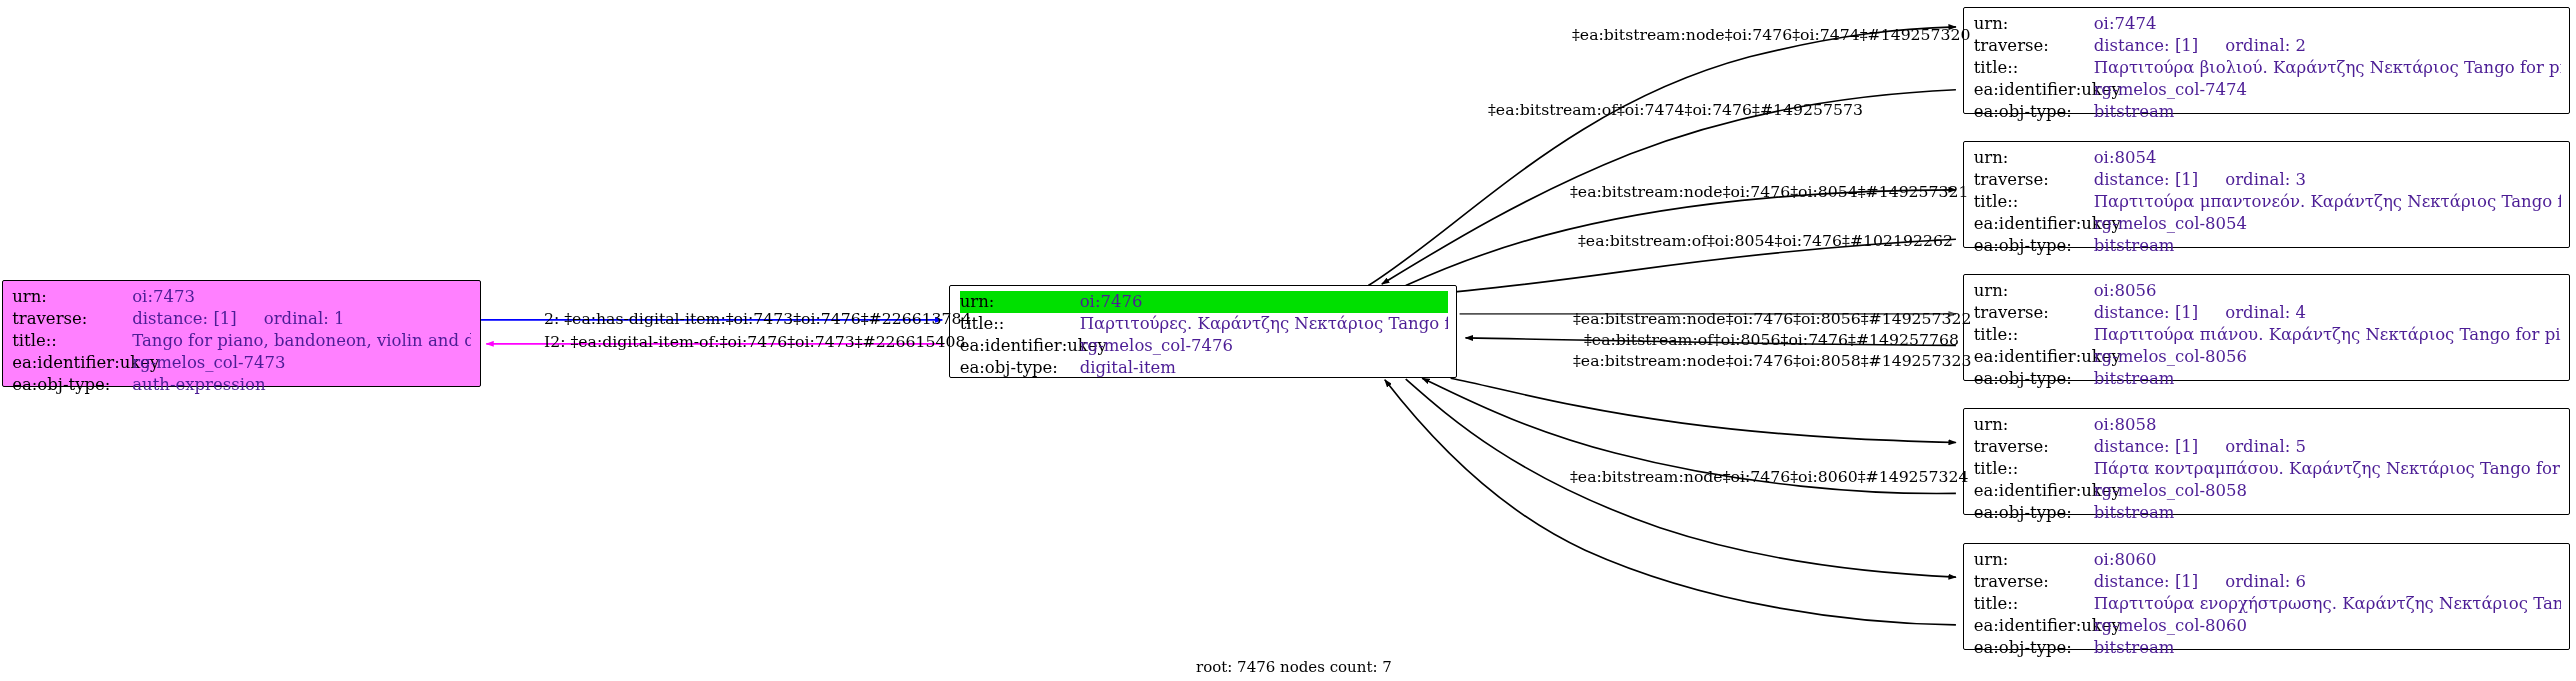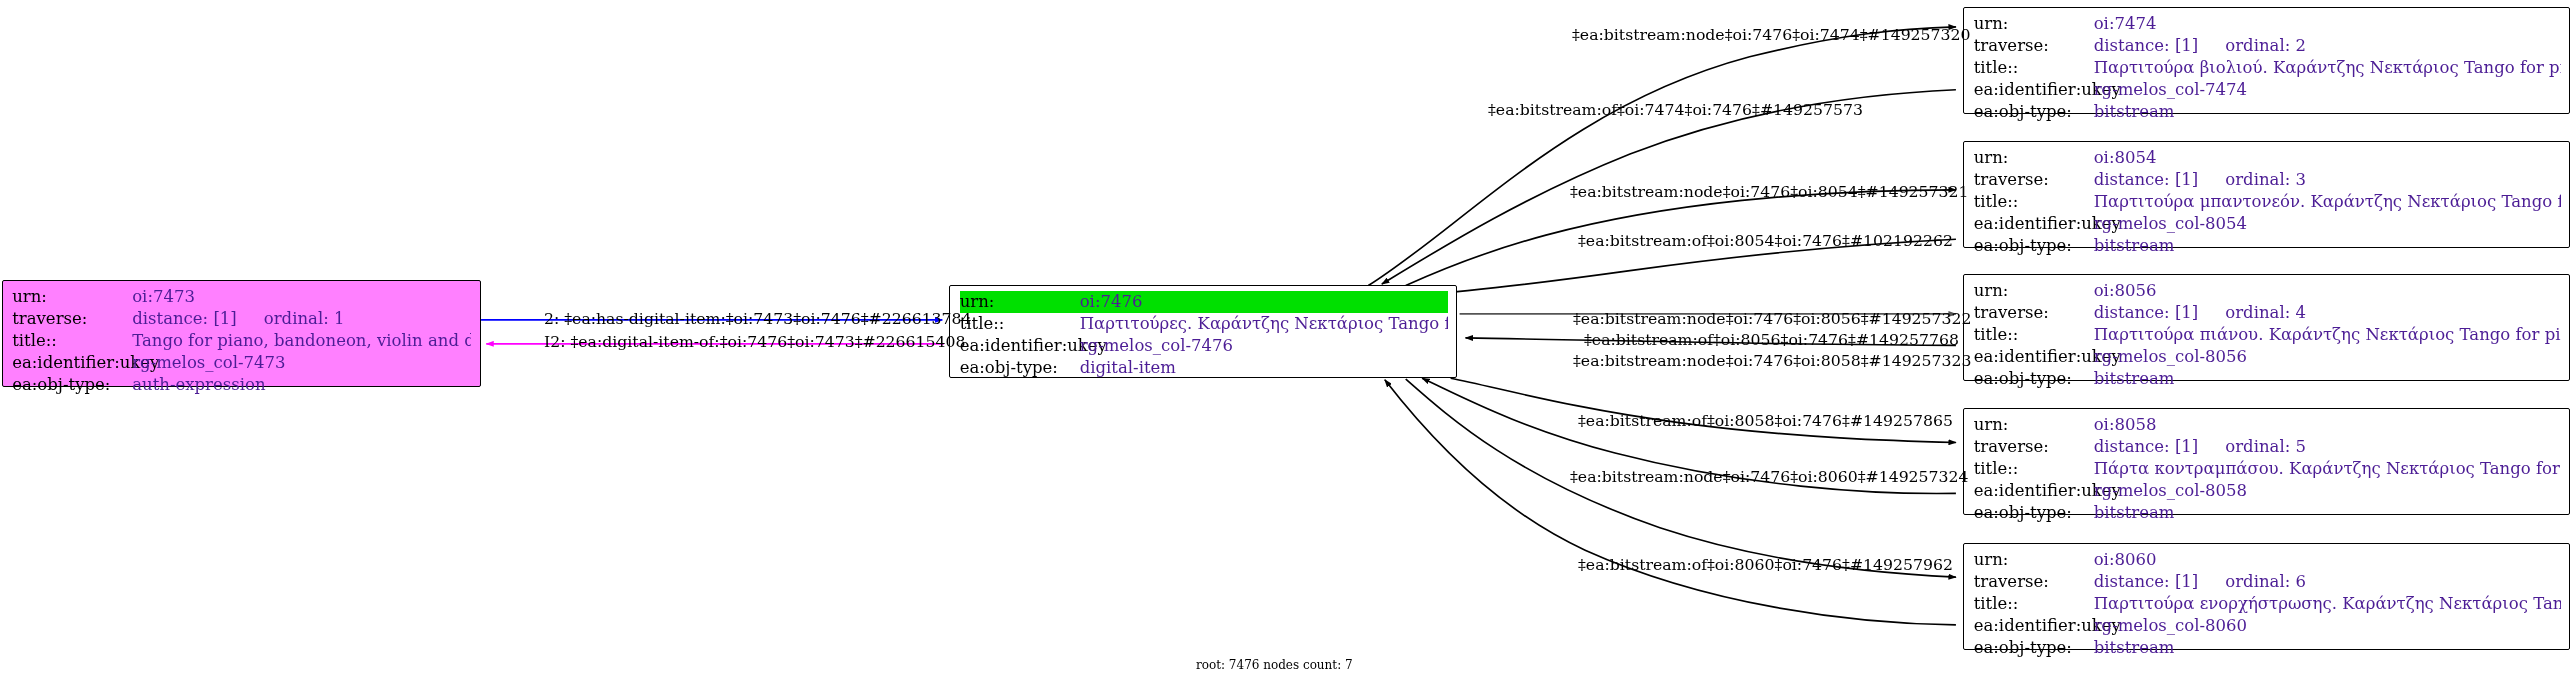--- a/index.html
+++ b/index.html
@@ -73,21 +73,21 @@
   .edge-label {
     position: absolute;
     font-size: 15.7px;
     color: #000000;
     white-space: nowrap;
     z-index: 6;
     background: transparent;
   }
   .footer {
     position: absolute;
-    font-size: 12px;
+    font-size: 15px;
     color: #000000;
     white-space: nowrap;
     z-index: 6;
   }
   
   #node-7473 { left: 1.5px;    top: 280px; width: 479px;  height: 107px; }
   #node-7476 { left: 949px; top: 285px; width: 508px;  height: 93px; }
   #node-7474 { left: 1963px; top: 6.7px;   width: 607px;  height: 107px; }
   #node-8054 { left: 1963px; top: 141px; width: 607px;  height: 107px; }
   #node-8056 { left: 1963px; top: 274px; width: 607px;  height: 107px; }
@@ -303,22 +303,20 @@
   <div class="edge-label" style="left:1572px; top:25px;">‡ea:bitstream:node‡oi:7476‡oi:7474‡#149257320</div>
   <div class="edge-label" style="left:1488px; top:100px;">‡ea:bitstream:of‡oi:7474‡oi:7476‡#149257573</div>
 
   <div class="edge-label" style="left:1570px; top:182px;">‡ea:bitstream:node‡oi:7476‡oi:8054‡#149257321</div>
   <div class="edge-label" style="left:1578px; top:231px;">‡ea:bitstream:of‡oi:8054‡oi:7476‡#102192262</div>
 
   <div class="edge-label" style="left:1573px; top:309px;">‡ea:bitstream:node‡oi:7476‡oi:8056‡#149257322</div>
   <div class="edge-label" style="left:1584px; top:330px;text-align:center;">‡ea:bitstream:of‡oi:8056‡oi:7476‡#149257768</div>
   <div class="edge-label" style="left:1573px; top:351px;">‡ea:bitstream:node‡oi:7476‡oi:8058‡#149257323</div>
 
-  <div class="edge-label" style="left:1578px; top:411px;">‡ea:bitstream:of‡oi:8058‡oi:7476‡#149257865</div>
 
   <div class="edge-label" style="left:1570px; top:467px;">‡ea:bitstream:node‡oi:7476‡oi:8060‡#149257324</div>
 
-  <div class="edge-label" style="left:1578px; top:555px;">‡ea:bitstream:of‡oi:8060‡oi:7476‡#149257962</div>
 
   <div class="footer" style="left:1196px; top:658px;">root: 7476 nodes count: 7</div>
 
 </div>
 
 
 </body></html>

